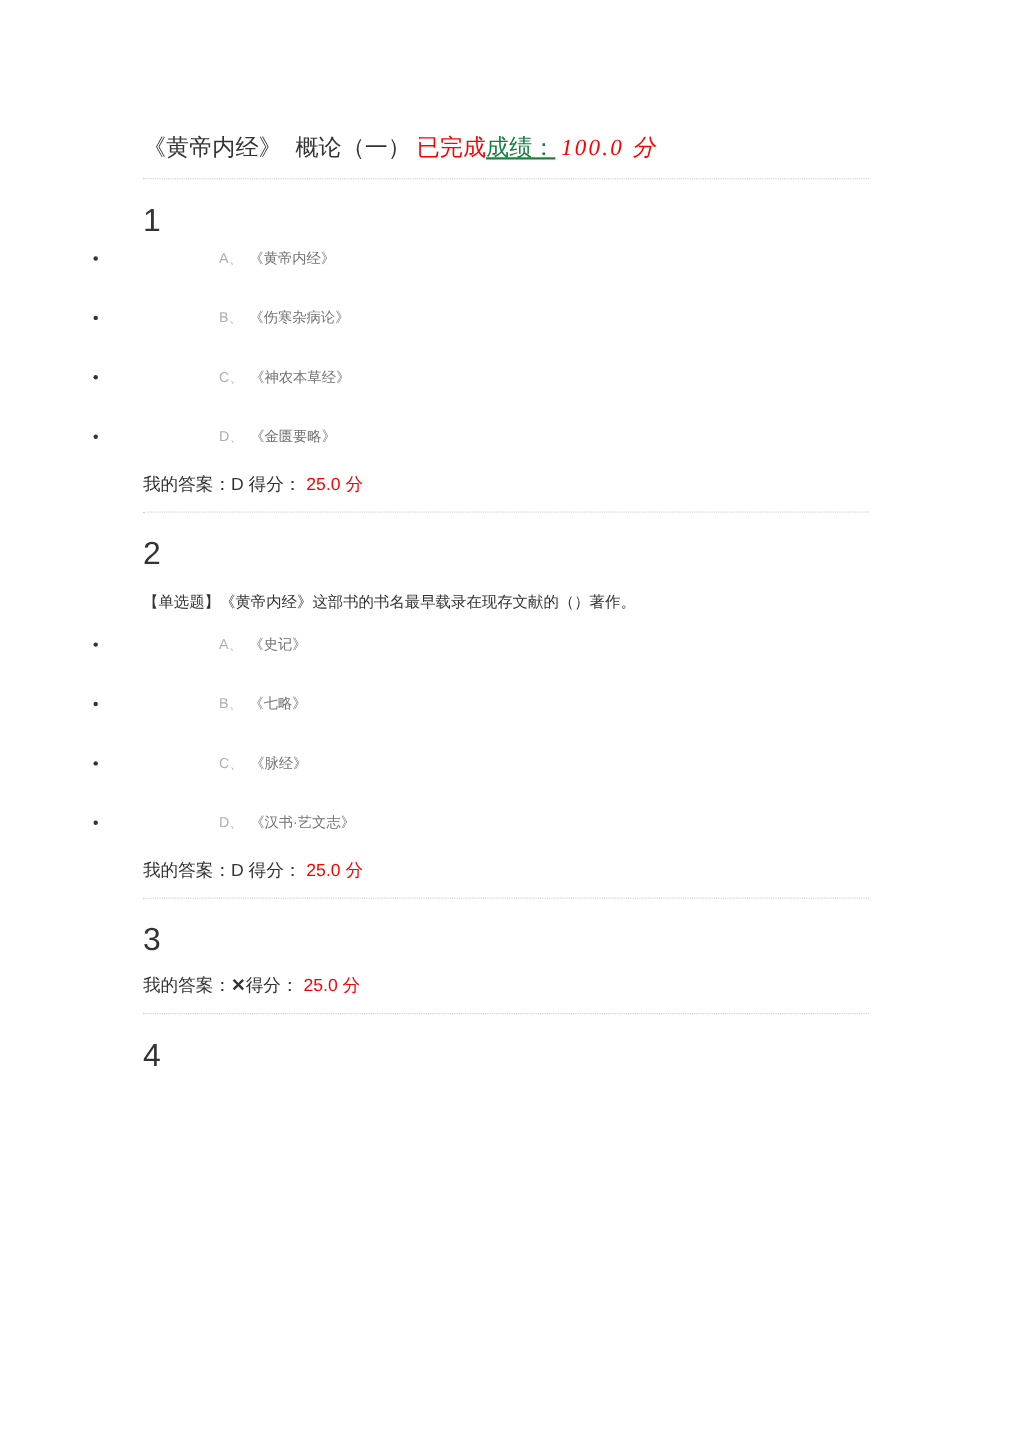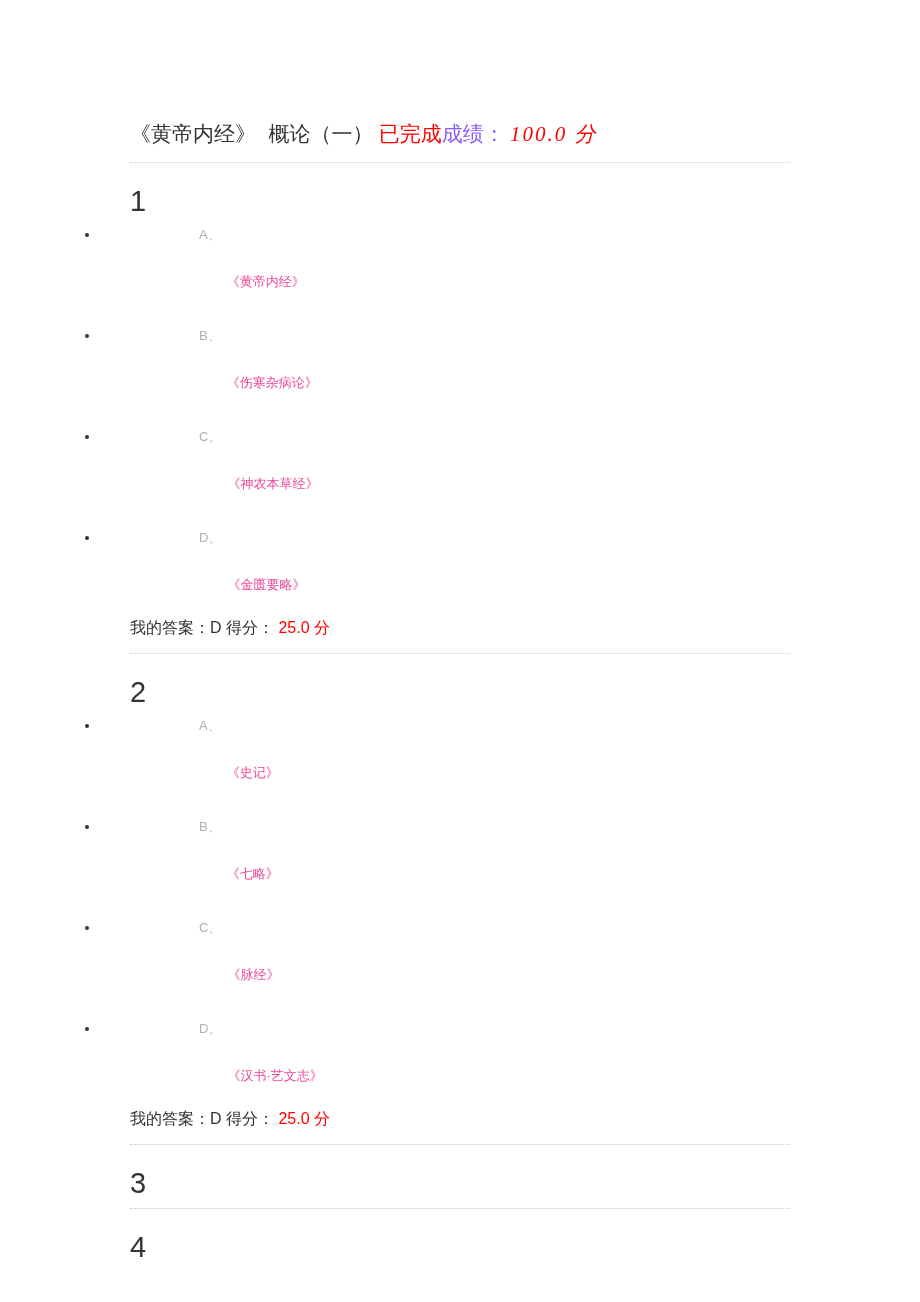--- a/index.html
+++ b/index.html
@@ -21,21 +21,22 @@
     }
     .header .title-part {
       color: #333;
       font-family: Liberation Mono, monospace;
     }
     .header .status {
       color: #ff0000;
       text-align: right;
     }
     .header .score-label {
-      color: #8b5cf6;
+      color: #15803d;
+      text-decoration: underline;
     }
     .header .score-value {
       color: #ff0000;
       letter-spacing: 2px;
       font-style: italic;
     }
     .question-block {
       border-bottom: 1px dotted #cccccc;
     }
     .question-number {
@@ -75,22 +76,21 @@
       margin-left: -45px;
       margin-right: 110px;
       flex-shrink: 0;
     }
     .option-letter {
       color: #b0b0b0;
       font-family: Arial, sans-serif;
       margin-right: 6px;
     }
     .option-text {
-      color: #ec4899;
-      margin-top: 47px;
+      color: #737373;
     }
     .answer-row {
       font-family: "Microsoft YaHei", "微软雅黑", sans-serif;
       font-size: 16px;
       color: #333;
       padding: 6px 0 14px 0;
     }
     .answer-label {
       color: #333;
     }
@@ -155,20 +155,23 @@
   <div class="answer-row">
     <span class="answer-label">我的答案：</span><span class="answer-value">D</span>
     <span class="score-label-answer">得分：</span>
     <span class="score-value-answer">25.0</span>
     <span class="score-unit">分</span>
   </div>
 </div>
 
 <div class="question-block">
   <div class="question-number">2</div>
+  <div class="question-text">
+    <span>【单选题】</span><span>《黄帝内经》这部书的书名最早载录在现存文献的（）著作。</span>
+  </div>
   <ul class="options">
     <li class="option-item">
       <span class="bullet"></span>
       <span class="option-letter">A、</span>
       <span class="option-text">《史记》</span>
     </li>
     <li class="option-item">
       <span class="bullet"></span>
       <span class="option-letter">B、</span>
       <span class="option-text">《七略》</span>
@@ -187,15 +190,20 @@
   <div class="answer-row">
     <span class="answer-label">我的答案：</span><span class="answer-value">D</span>
     <span class="score-label-answer">得分：</span>
     <span class="score-value-answer">25.0</span>
     <span class="score-unit">分</span>
   </div>
 </div>
 
 <div class="question-block">
   <div class="question-number">3</div>
+  <div class="answer-row">
+    <span class="answer-label">我的答案：</span><span class="answer-value-x">✕</span><span class="score-label-answer">得分：</span>
+    <span class="score-value-answer">25.0</span>
+    <span class="score-unit">分</span>
+  </div>
 </div>
 
 <div class="q4-number">4</div>
 
 </body></html>

